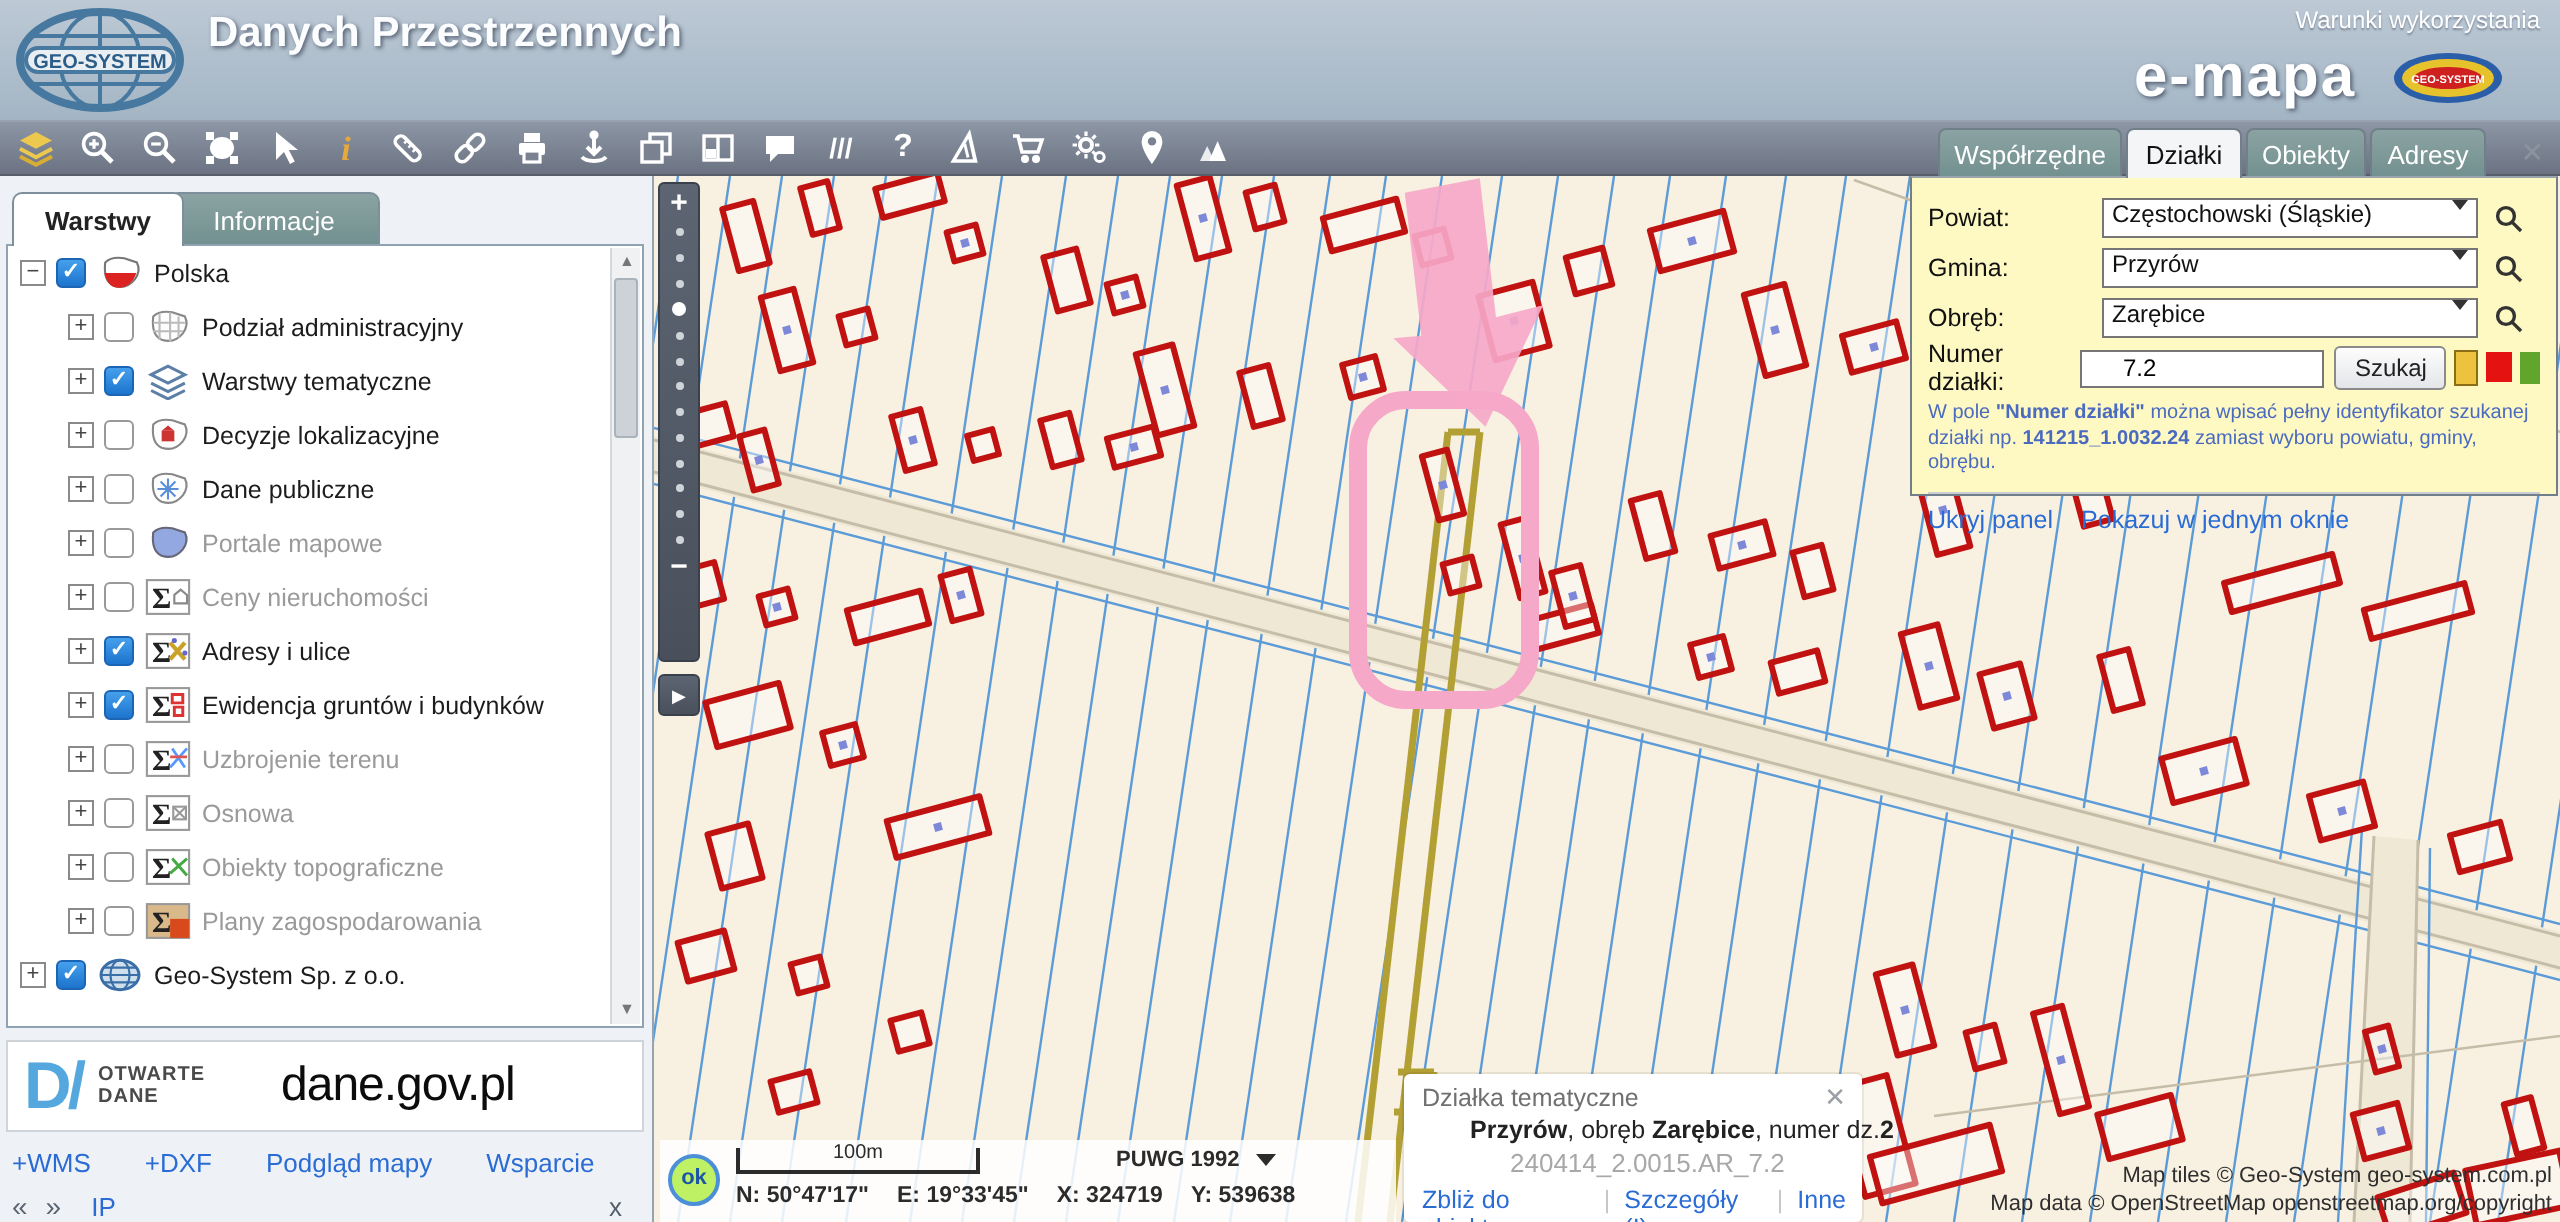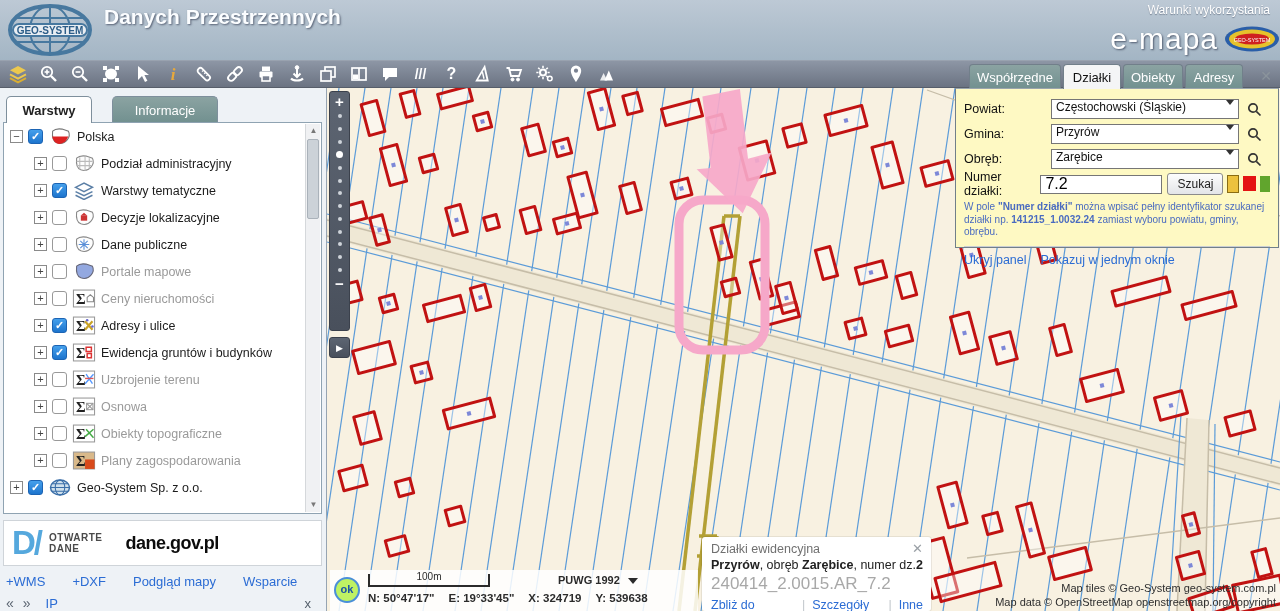--- a/index.html
+++ b/index.html
@@ -7,61 +7,61 @@
   body { position:relative; background:#dde3ea; }
 
   
   #header { position:absolute; left:0; top:0; width:1280px; height:60px;
     background:linear-gradient(#bdc9d5,#a3b5c4); }
   #gs-logo { position:absolute; left:6px; top:3px; }
   #app-title { position:absolute; left:104px; top:4px; font-size:21px; font-weight:bold;
     color:#fbfdff; line-height:26px; text-shadow:1px 1px 2px rgba(70,80,100,.85); }
   #terms { position:absolute; right:10px; top:3px; font-size:12px; color:#fff;
     text-shadow:0 1px 1px rgba(80,90,110,.6); cursor:pointer; }
-  #brand { position:absolute; right:0; top:22px; display:flex; align-items:center; gap:6px; }
+  #brand { position:absolute; right:28px; top:22px; display:flex; align-items:center; gap:18px;font-weight:bold; }
   #brand .bt { font-size:30px; color:#fff; letter-spacing:1px; text-shadow:1px 1px 2px rgba(70,80,100,.9); }
 
   
   #toolbar { position:absolute; left:0; top:60px; width:1280px; height:28px;
     background:linear-gradient(#8d96a5,#6b7382); border-top:1px solid #99a2af; border-bottom:1px solid #575e6a;
     display:flex; align-items:center; padding-left:2px; }
   .tbtn { width:31px; height:26px; display:flex; align-items:center; justify-content:center; cursor:pointer; }
   .tbtn svg { display:block; }
   .tbtn .tx { color:#fff; font-weight:bold; font-size:14px; }
 
   
   #sidebar { position:absolute; left:0; top:88px; width:327px; height:523px;
     background:#eef2f6; border-right:1px solid #96a4b2; }
   .stab { position:absolute; top:8px; height:27px; border:1px solid #7e8f9c; border-bottom:none;
     border-radius:5px 5px 0 0; font-size:13px; display:flex; align-items:center; justify-content:center; cursor:pointer; }
   .stab.active { background:#fff; color:#222; font-weight:bold; z-index:2; }
   .stab.inactive { background:linear-gradient(#8ba3a2,#71908f); color:#fff; }
   #tab-warstwy { left:6px; width:86px; }
-  #tab-informacje { left:112px; width:106px; }
+  #tab-informacje { left:84px; width:106px; }
   #tree { position:absolute; left:3px; top:34px; width:319px; height:392px; background:#fff;
     border:1px solid #8fa3b2; overflow:hidden; }
   .trow { height:27px; display:flex; align-items:center; gap:5px; padding-left:6px; }
   .trow.lvl1 { padding-left:30px; }
   .exp { width:13px; height:13px; border:1px solid #8a8a8a; background:#fff; color:#444;
     font-size:11px; line-height:10px; text-align:center; cursor:pointer; flex:0 0 13px; }
   .cb { width:15px; height:15px; border:1px solid #999; border-radius:3px; font-size:11px; line-height:13px;
     text-align:center; cursor:pointer; flex:0 0 15px; }
   .cb:empty { background:#fff; }
   .cb:not(:empty) { background:linear-gradient(#45a0ec,#1d74cd); border-color:#1c64b4; color:#fff; font-weight:bold; }
   .ticon { flex:0 0 24px; height:19px; }
   .tlabel { font-size:12.5px; color:#1c1c1c; white-space:nowrap; }
   .trow.muted .tlabel { color:#9a9a9a; }
   #tree-scroll { position:absolute; right:1px; top:1px; width:15px; height:388px; background:#f0f1f3; border-left:1px solid #d5d8db; }
   .sarrow { width:15px; height:14px; color:#777; font-size:8px; text-align:center; line-height:14px; cursor:pointer; }
   #sthumb { position:absolute; left:1px; top:15px; width:12px; height:80px; background:#ccd2d8; border:1px solid #aab2ba; border-radius:2px; cursor:pointer; }
   #open-data { position:absolute; left:3px; top:432px; width:319px; height:46px; background:#fff;
     border:1px solid #cfd4d9; display:flex; align-items:center; padding:0 8px; gap:8px; }
   #od-logo { font-size:33px; font-weight:bold; color:#55a8dd; letter-spacing:-2px; }
   #od-label { font-size:10px; color:#4a4a4a; font-weight:bold; line-height:11px; letter-spacing:.5px; }
-  #od-site { font-size:18px; font-weight:bold; color:#0c0c0c; margin-left:15px; letter-spacing:-.5px; }
+  #od-site { font-size:24px; font-weight:normal; color:#0c0c0c; margin-left:30px; letter-spacing:-.5px; }
   #side-links { position:absolute; left:6px; top:486px; width:315px; display:flex; gap:27px; }
   #side-links span { font-size:13px; color:#2b6cd4; cursor:pointer; }
   #side-footer { position:absolute; left:6px; top:507px; width:315px; display:flex; align-items:center; font-size:13px; color:#5a6470; }
   #side-footer .pg { cursor:pointer; margin-right:9px; font-size:14px; }
   #side-footer .ip { color:#2b6cd4; cursor:pointer; margin-left:6px; }
   #side-footer .cl { margin-left:auto; margin-right:10px; cursor:pointer; color:#55606c; font-size:13px; }
 
   
   #map { position:absolute; left:327px; top:88px; width:953px; height:523px; cursor:grab; }
   #map svg { width:100%; height:100%; display:block; }
@@ -90,23 +90,23 @@
   #crs .car { display:inline-block; width:0; height:0; border-left:5px solid transparent; border-right:5px solid transparent;
     border-top:6px solid #2b2b2b; margin-left:8px; }
   #coords { position:absolute; left:38px; top:22px; width:326px; display:flex; font-size:11.5px; font-weight:bold; color:#2b2b2b; }
   #coords span { margin-right:14px; white-space:nowrap; }
 
   
   #infobox { position:absolute; left:702px; top:537px; width:229px; height:74px; background:#fff;
     border-radius:3px; box-shadow:0 0 0 1px rgba(0,0,0,.07); padding:5px 8px 0 9px; }
   #infobox .ti { font-size:12.5px; color:#707070; }
   #infobox .cls { position:absolute; right:8px; top:4px; color:#9aa0a6; font-size:13px; cursor:pointer; }
-  #infobox .ln2 { font-size:12.5px; color:#222; margin-top:2px; white-space:nowrap; }
+  #infobox .ln2 { font-size:12.5px; color:#222; margin-top:2px; white-space:nowrap;margin-left:24px; }
   #infobox .ln2 b { font-weight:bold; }
-  #infobox .ln3 { font-size:17px; color:#a8a8a8; margin-top:2px; }
+  #infobox .ln3 { font-size:13px; color:#a8a8a8; margin-top:2px;margin-left:44px; }
   #infobox .lnk { display:flex; margin-top:4px; font-size:12.5px; color:#2b6cd4; }
   #infobox .lnk span { cursor:pointer; }
   #infobox .lnk .sep { color:#c3c8cd; margin:0 7px; cursor:default; }
 
   
   #attrib { position:absolute; right:4px; top:581px; text-align:right; font-size:11px; color:#2e2e2e; line-height:14px; }
 
   
   #spanel { position:absolute; left:955px; top:62px; width:324px; height:186px; }
   #spanel-tabs { position:relative; height:26px; }
@@ -117,21 +117,21 @@
   #spanel-close { position:absolute; right:7px; top:6px; color:#8b949c; font-size:14px; cursor:pointer; }
   #spanel-body { position:absolute; left:0; top:26px; width:324px; height:160px; background:#fef9c3;
     border:1px solid #717f8a; border-top:1px solid #9aa5ad; padding:8px 8px 0 8px; }
   .frow { display:flex; align-items:center; height:24px; margin-bottom:1px; }
   .flabel { width:87px; font-size:12.5px; color:#111; }
   .sel { width:188px; height:20px; background:#fff; border:1px solid #767676; display:flex; align-items:flex-start;
     padding:0 4px; font-size:12px; color:#111; cursor:pointer; }
   .sel .sv { flex:1; white-space:nowrap; overflow:hidden; }
   .sel .car { width:0; height:0; border-left:4px solid transparent; border-right:4px solid transparent; border-top:5px solid #333; }
   .mag { margin-left:8px; cursor:pointer; }
-  #parcel-input { width:122px; height:19px; border:1px solid #767676; font-size:16px; padding:0 4px;
+  #parcel-input { width:122px; height:19px; border:1px solid #767676; font-size:12px; padding:0 20px;
     font-family:"Liberation Sans",sans-serif; }
   #szukaj { margin-left:5px; height:22px; padding:0 9px; font-size:12px; color:#222;
     background:linear-gradient(#fdfdfd,#e3e5e8); border:1px solid #8b8b8b; border-radius:3px; cursor:pointer; }
   .swatch { display:inline-block; margin-left:4px; cursor:pointer; }
   .sw-y { width:13px; height:18px; background:#ecc23e; border:1px solid #8a6d14; }
   .sw-r { width:15px; height:15px; background:#e41312; margin-bottom:1px; }
   .sw-g { width:11px; height:16px; background:#61a52d; }
   #hint { margin-top:5px; font-size:10px; color:#4a6bc0; line-height:12.5px; }
   #hint b { font-weight:bold; }
   #spanel-divider { margin-top:7px; border-top:1px solid #c9ced3; }
@@ -861,21 +861,21 @@
   <div id="crs"><span>PUWG 1992</span><span class="car"></span></div>
   <div id="coords">
     <span>N: 50°47'17"</span>
     <span>E: 19°33'45"</span>
     <span>X: 324719</span>
     <span>Y: 539638</span>
   </div>
 </div>
 
 <div id="infobox">
-  <div class="ti">Działki ewidencyjna</div>
+  <div class="ti">Działka tematyczne</div>
   <span class="cls">✕</span>
   <div class="ln2"><b>Przyrów</b><span>, obręb </span><b>Zarębice</b><span>, numer dz.</span><b>2</b></div>
   <div class="ln3">240414_2.0015.AR_7.2</div>
   <div class="lnk">
     <span>Zbliż do obiektu</span>
     <span class="sep">|</span>
     <span>Szczegóły (I)</span>
     <span class="sep">|</span>
     <span>Inne</span>
   </div>

